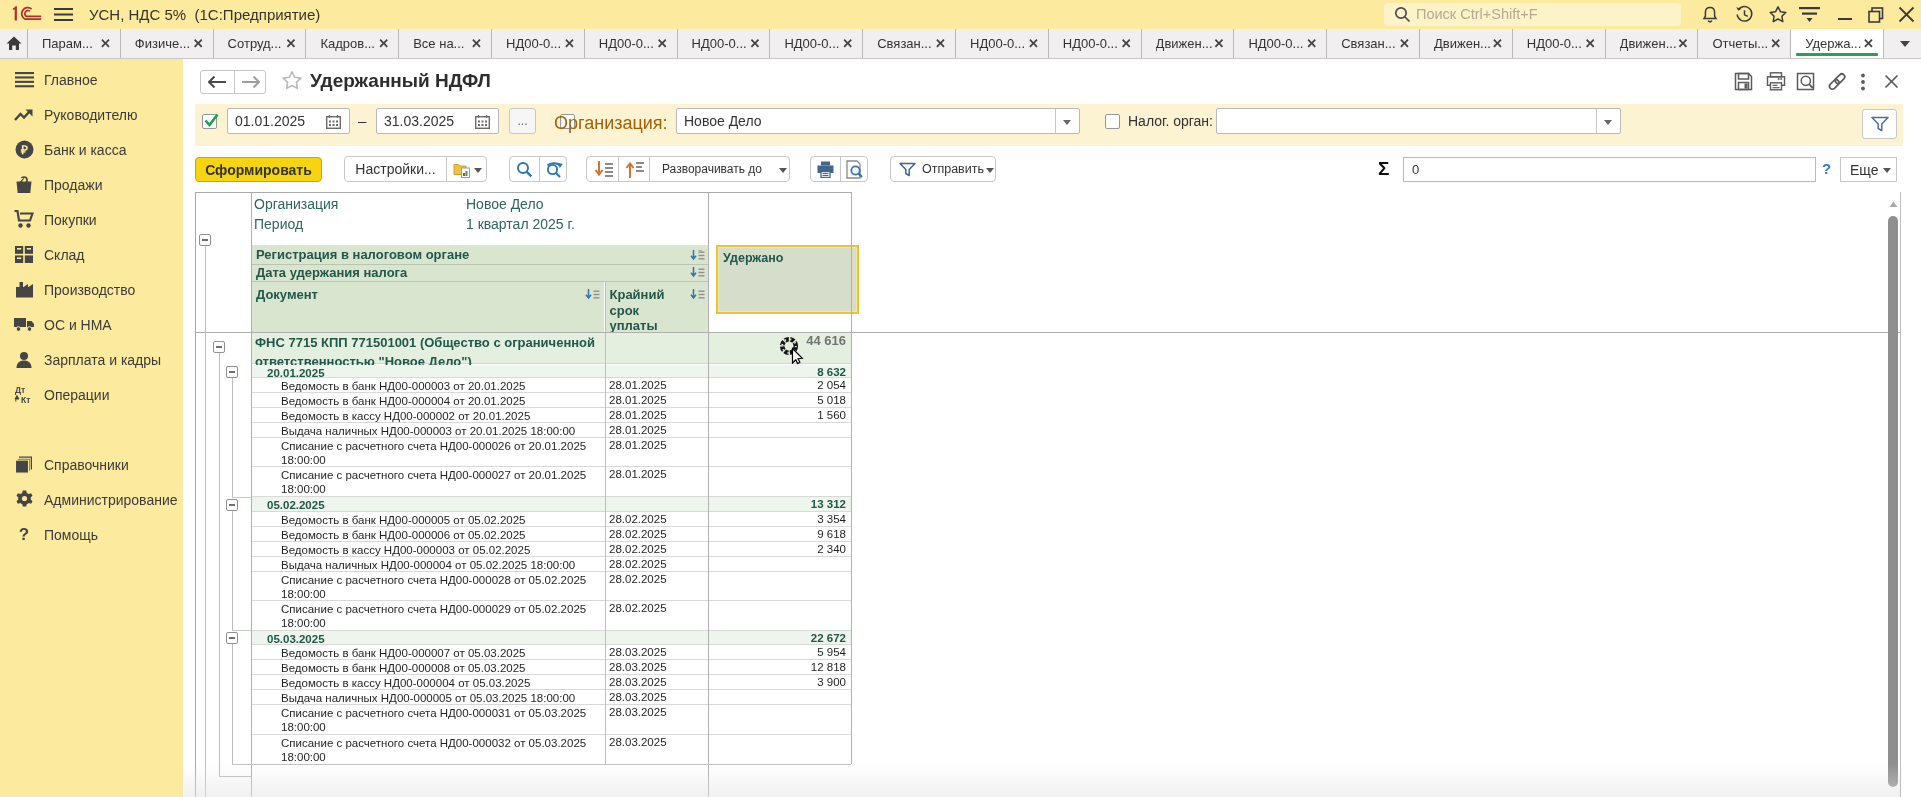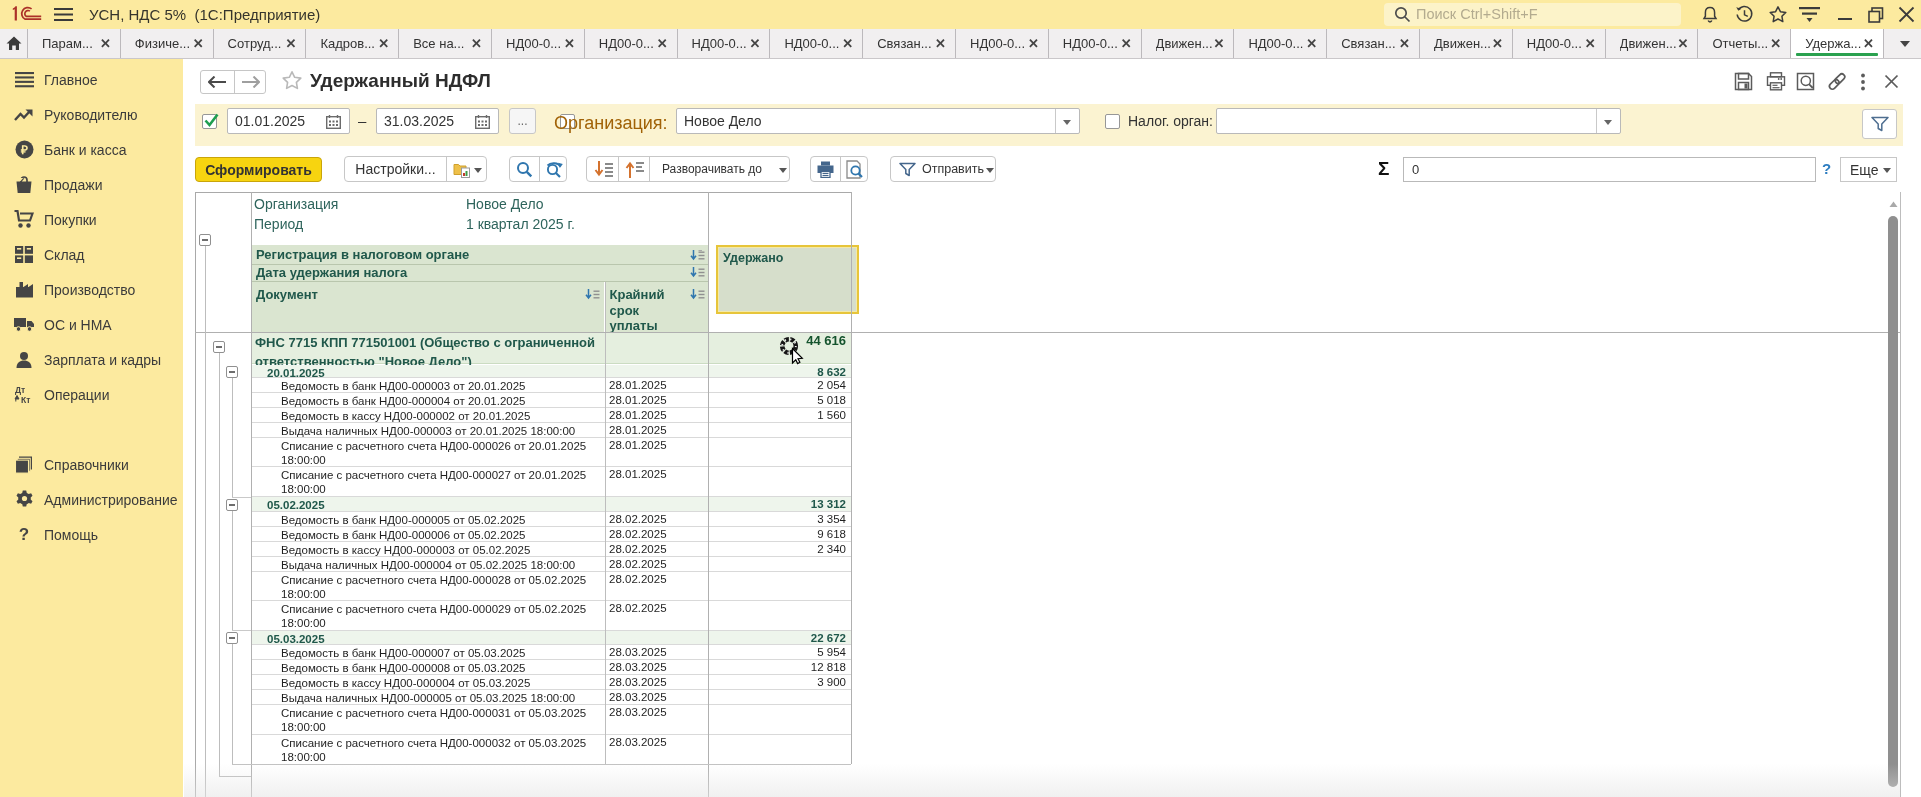--- a/index.html
+++ b/index.html
@@ -491,21 +491,21 @@
       <rect x="8.5" y="4.8" width="6" height="1.4" fill="#909090"></rect>
       <rect x="8.5" y="8.1" width="6" height="1.4" fill="#909090"></rect>
     </svg>
 </div>
 <div class="abs" style="left:708px; top:245px; width:143px; height:69px; background:#d6decb; border:2.5px solid #e7c53a; box-shadow:0 0 0 1px #f3e9a8 inset;margin-left:8px;">
   <div class="abs" style="left:5px; top:4px; font-size:12.5px; font-weight:bold; color:#20584b;">Удержано</div>
 </div>
 
 <div class="row" style="top:332px; height:32px; background:#e5efdf; border-bottom-color:#cbdcc2;">
   <span class="rtxt" style="left:4px; font-size:13px; font-weight:bold; color:#20584b; line-height:19px;">ФНС 7715 КПП 771501001 (Общество с ограниченной<br>ответственностью "Новое Дело")</span>
-  <span class="rval" style="font-size:13px; font-weight:bold; color:#14532d;">44 616</span>
+  <span class="rval" style="font-size:13px; font-weight:bold; color:#737373;">44 616</span>
 </div>
 <div class="row grow" style="top:364.5px; height:13.5px;">
     <span class="rtxt">20.01.2025</span>
     <span class="rval">8 632</span>
   </div>
 <div class="row" style="top:378px; height:14.5px;">
     <span class="rtxt">Ведомость в банк НД00-000003 от 20.01.2025</span>
     <span class="rdate">28.01.2025</span>
     <span class="rval">2 054</span>
   </div>

